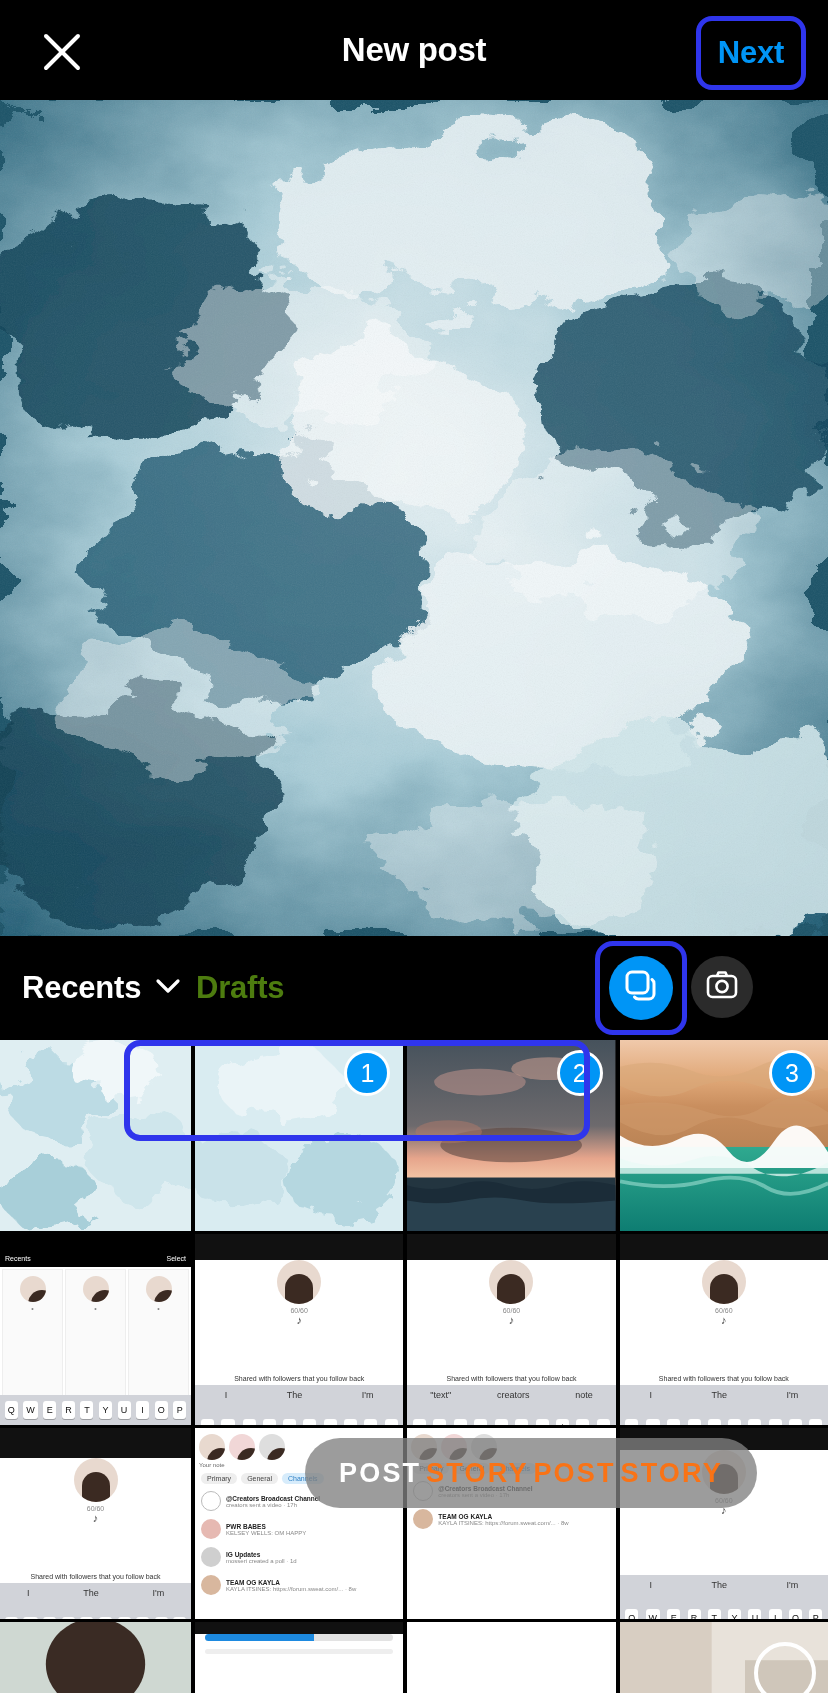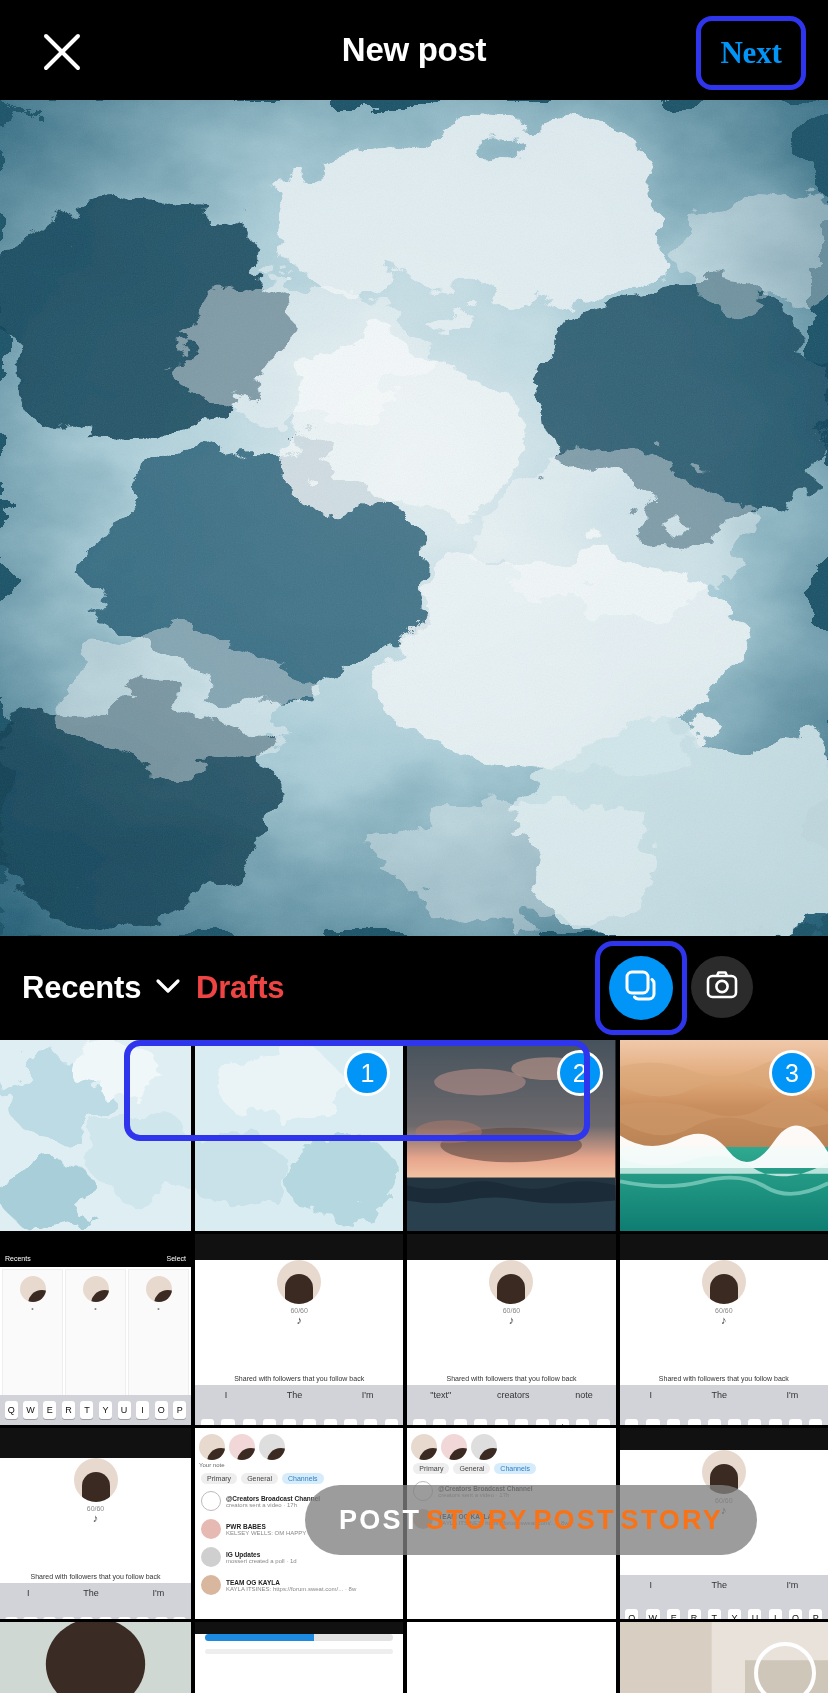--- a/index.html
+++ b/index.html
@@ -23,21 +23,21 @@
   .close-btn svg { display:block; }
   .header-title {
     position:absolute; left:0; top:0; width:828px; height:100px;
     display:flex; align-items:center; justify-content:center;
     color:#fff; font-size:33px; font-weight:bold; letter-spacing:-0.3px;
   }
   .next-wrap {
     position:absolute; right:22px; top:16px;
     width:110px; height:74px;
     border:5px solid #2f35ec; border-radius:16px;
-    display:flex; align-items:center; justify-content:center;font-family:Liberation Serif, serif;
+    display:flex; align-items:center; justify-content:center;
   }
   .next-btn {
     color:#0095f6; font-size:31px; font-weight:bold; letter-spacing:-0.2px;
     background:none; border:none; font-family:inherit; cursor:pointer;
   }
 
   
   .preview {
     position:absolute; top:100px; left:0; width:828px; height:836px;
     overflow:hidden; background:#0d3a4f;
@@ -51,21 +51,21 @@
   }
   .recents-group {
     position:absolute; left:22px; top:28px; height:48px;
     display:flex; align-items:center; gap:14px;
   }
   .recents-label { color:#fff; font-size:31px; font-weight:bold; letter-spacing:-0.2px; }
   .chev { display:block; }
   .drafts-label {
     position:absolute; left:196px; top:28px; height:48px;
     display:flex; align-items:center;
-    color:#ef4444; font-size:31px; font-weight:bold; letter-spacing:-0.2px;
+    color:#4d7c0f; font-size:31px; font-weight:bold; letter-spacing:-0.2px;
   }
   .multi-wrap {
     position:absolute; left:595px; top:5px;
     width:92px; height:94px;
     border:5px solid #2f35ec; border-radius:18px;
     display:flex; align-items:center; justify-content:center;
   }
   .multi-btn {
     width:64px; height:64px; border-radius:50%;
     background:#0095f6; display:flex; align-items:center; justify-content:center;
@@ -143,21 +143,21 @@
     border:4px solid #fff; z-index:3;
   }
 
   
   .mode-pill {
     position:absolute; left:305px; top:1438px;
     width:452px; height:70px;
     background:rgba(128,128,128,0.78);
     border-radius:35px;
     display:flex; align-items:center; justify-content:space-between;
-    padding:0 34px; z-index:10;margin-top:47px;
+    padding:0 34px; z-index:10;
   }
   .mode-item {
     font-size:27px; font-weight:bold; letter-spacing:2.2px;
     color:#f97316;
   }
   .mode-item.active { color:#fff; }
 </style>
 </head>
 <body>
 

